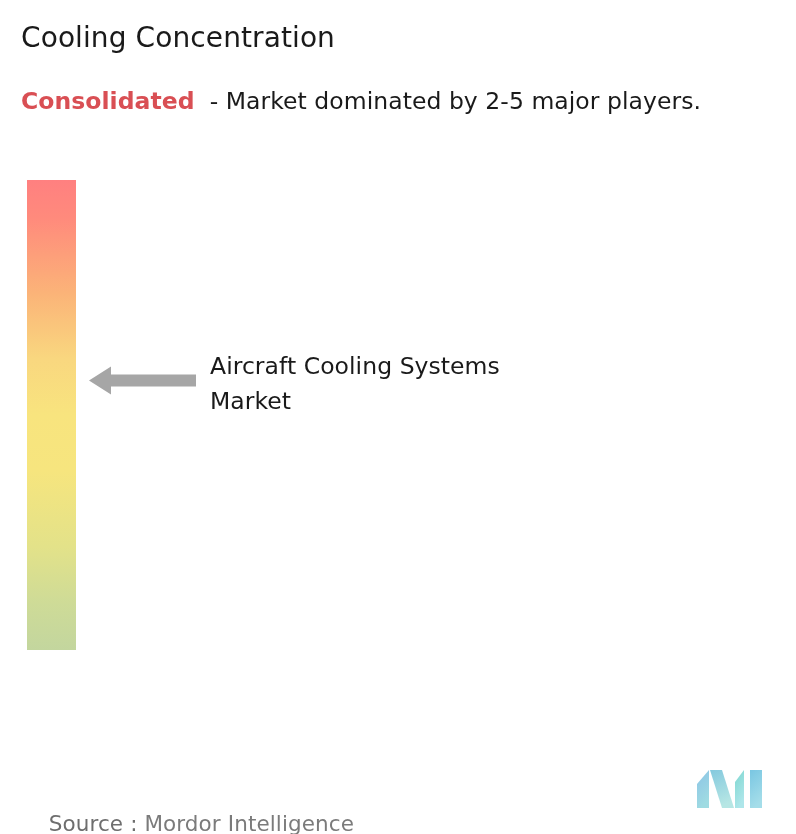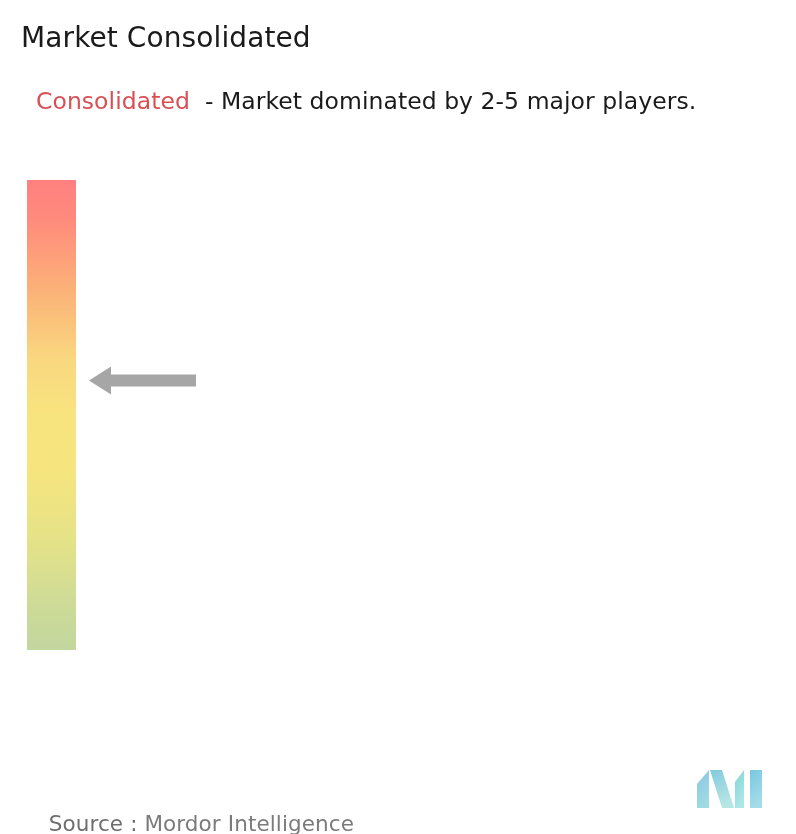--- a/index.html
+++ b/index.html
@@ -49,22 +49,21 @@
     left: 21px;
     top: 85px;
     width: 760px;
   }
   .legend-bottom {
     left: 21px;
     top: 685px;
     width: 772px;
   }
   .legend-term {
-    font-weight: 400;
-    margin-left: 15px;
+    font-weight: 700;
   }
   .legend-term.consolidated { color: #d94f54; }
   .legend-term.fragmented   { color: #60a048; }
   .legend-sep { white-space: pre; }
 
   
   .scale-bar {
     position: absolute;
     left: 27px;
     top: 180px;
@@ -127,35 +126,37 @@
     width: 76px;
     height: 40px;
   }
   .brand-logo svg { display: block; }
 </style>
 </head>
 <body>
 
 <div id="canvas">
 
-  <div class="page-title">Market Consolidated</div>
+  <div class="page-title">Cooling Concentration</div>
 
   <div class="legend-para legend-top">
     <span class="legend-term consolidated">Consolidated</span><span class="legend-sep">  - </span><span>Market dominated by 2-5 major players.</span>
   </div>
 
   <div class="scale-bar"></div>
 
   <div class="pointer-arrow">
     <svg width="107" height="29" viewBox="0 0 107 29" xmlns="http://www.w3.org/2000/svg">
       <polygon points="0,14.5 22,0.5 22,8.5 107,8.5 107,20.5 22,20.5 22,28.5" fill="#a6a6a6"></polygon>
     </svg>
   </div>
 
   <div class="callout-label">
+    <div>Aircraft Cooling Systems</div>
+    <div>Market</div>
   </div>
 
 
   <div class="source-line">
     <span class="source-label">Source : </span><span class="source-value">Mordor Intelligence</span>
   </div>
 
   <div class="brand-logo">
     <svg width="76" height="40" viewBox="0 0 76 40" xmlns="http://www.w3.org/2000/svg">
       <defs>

